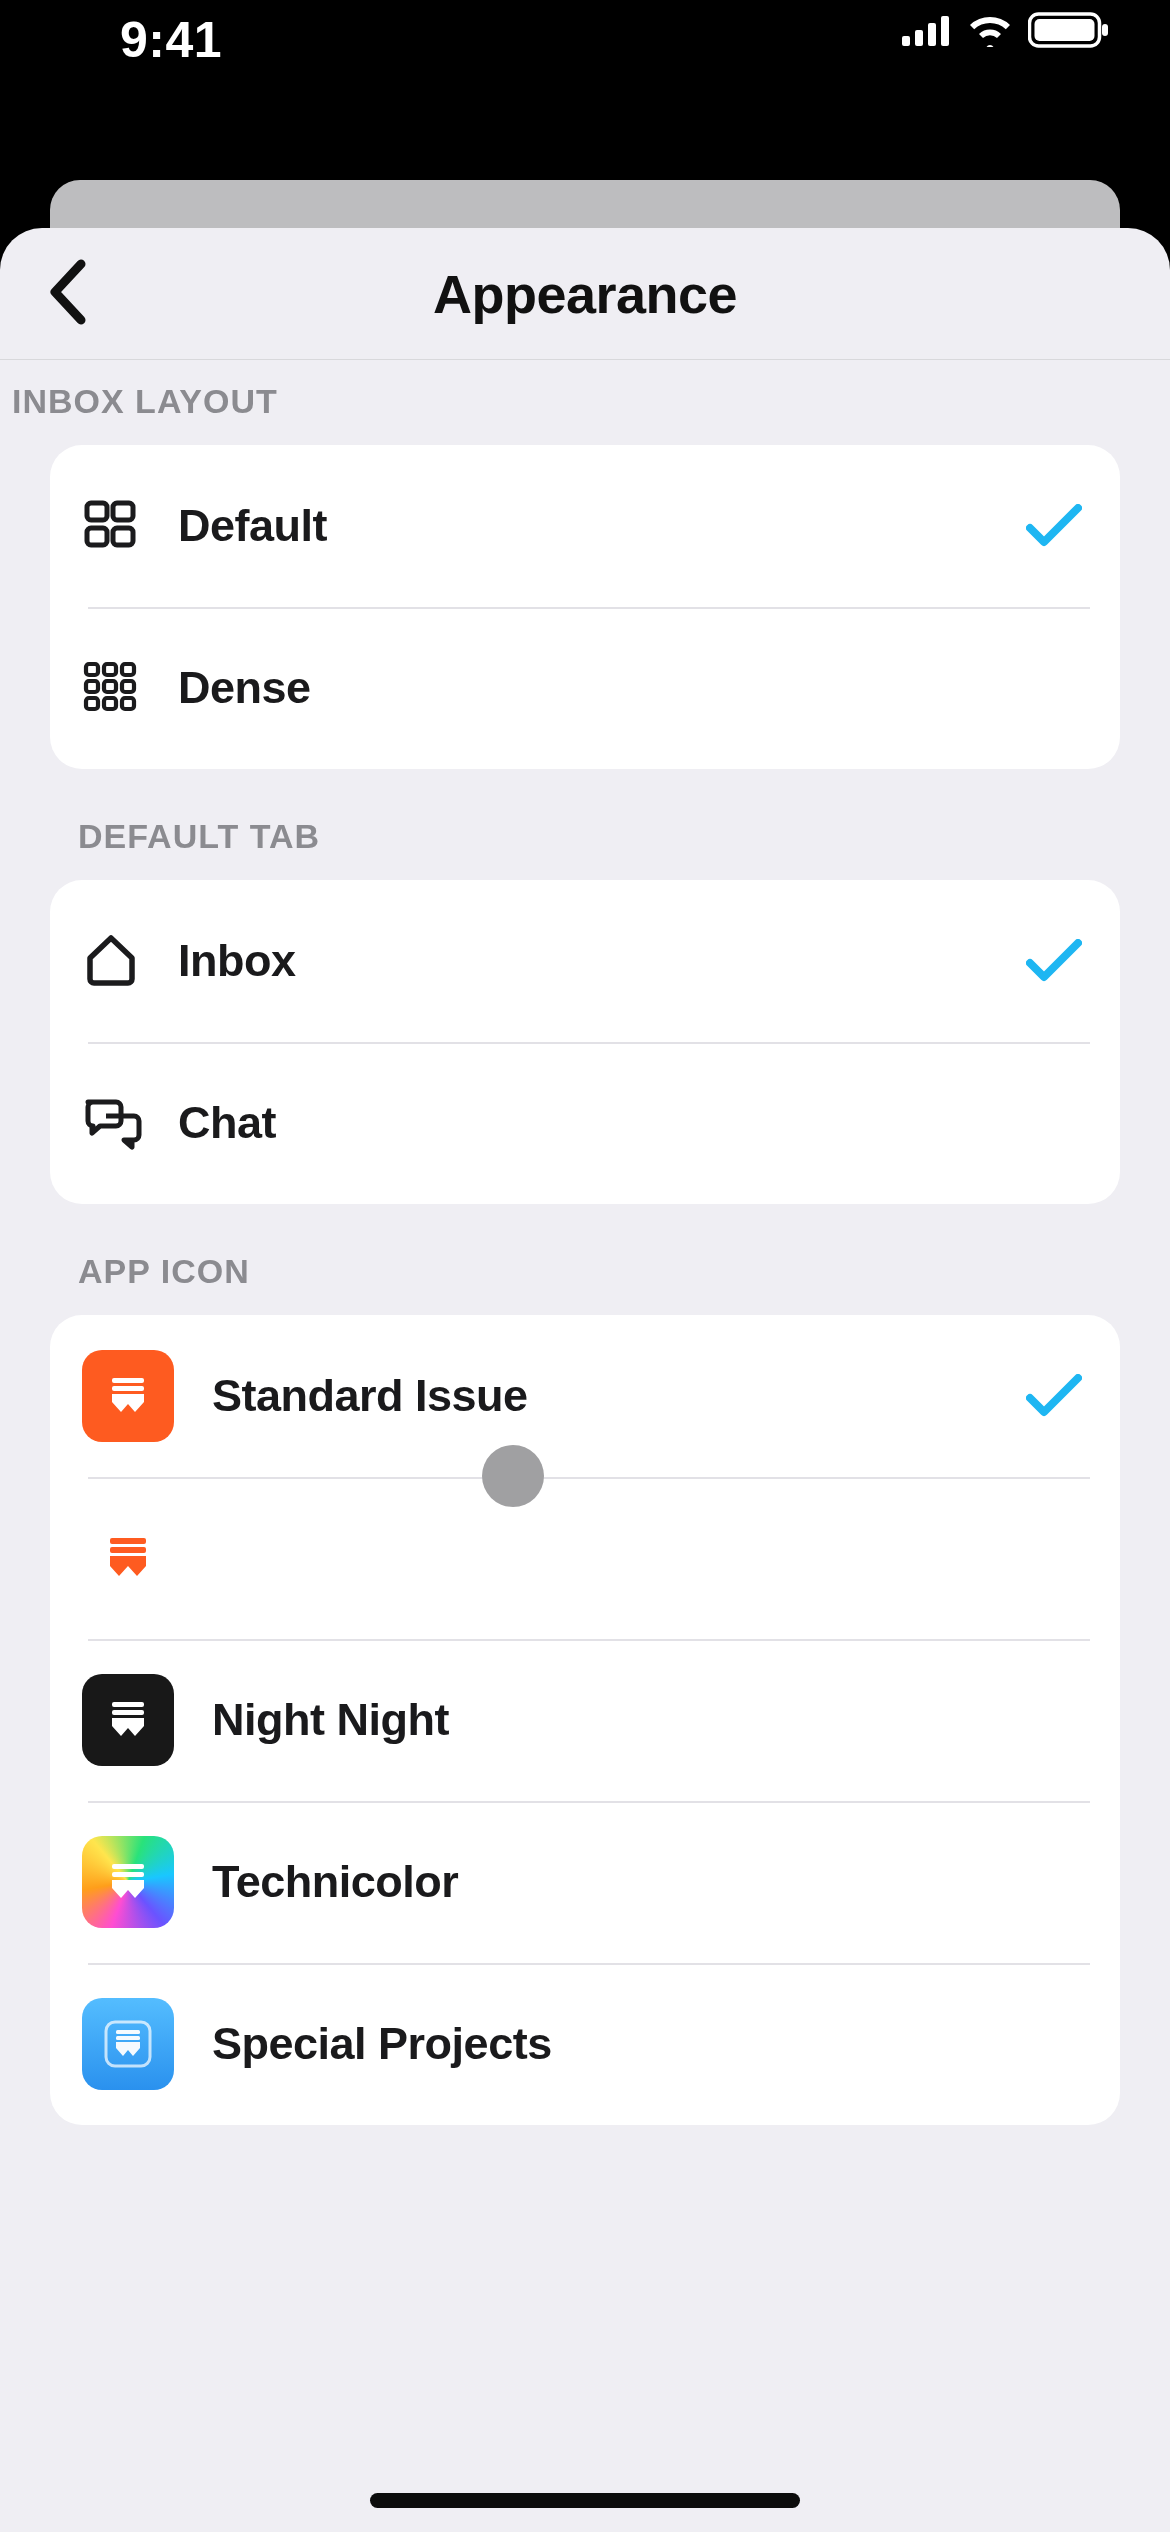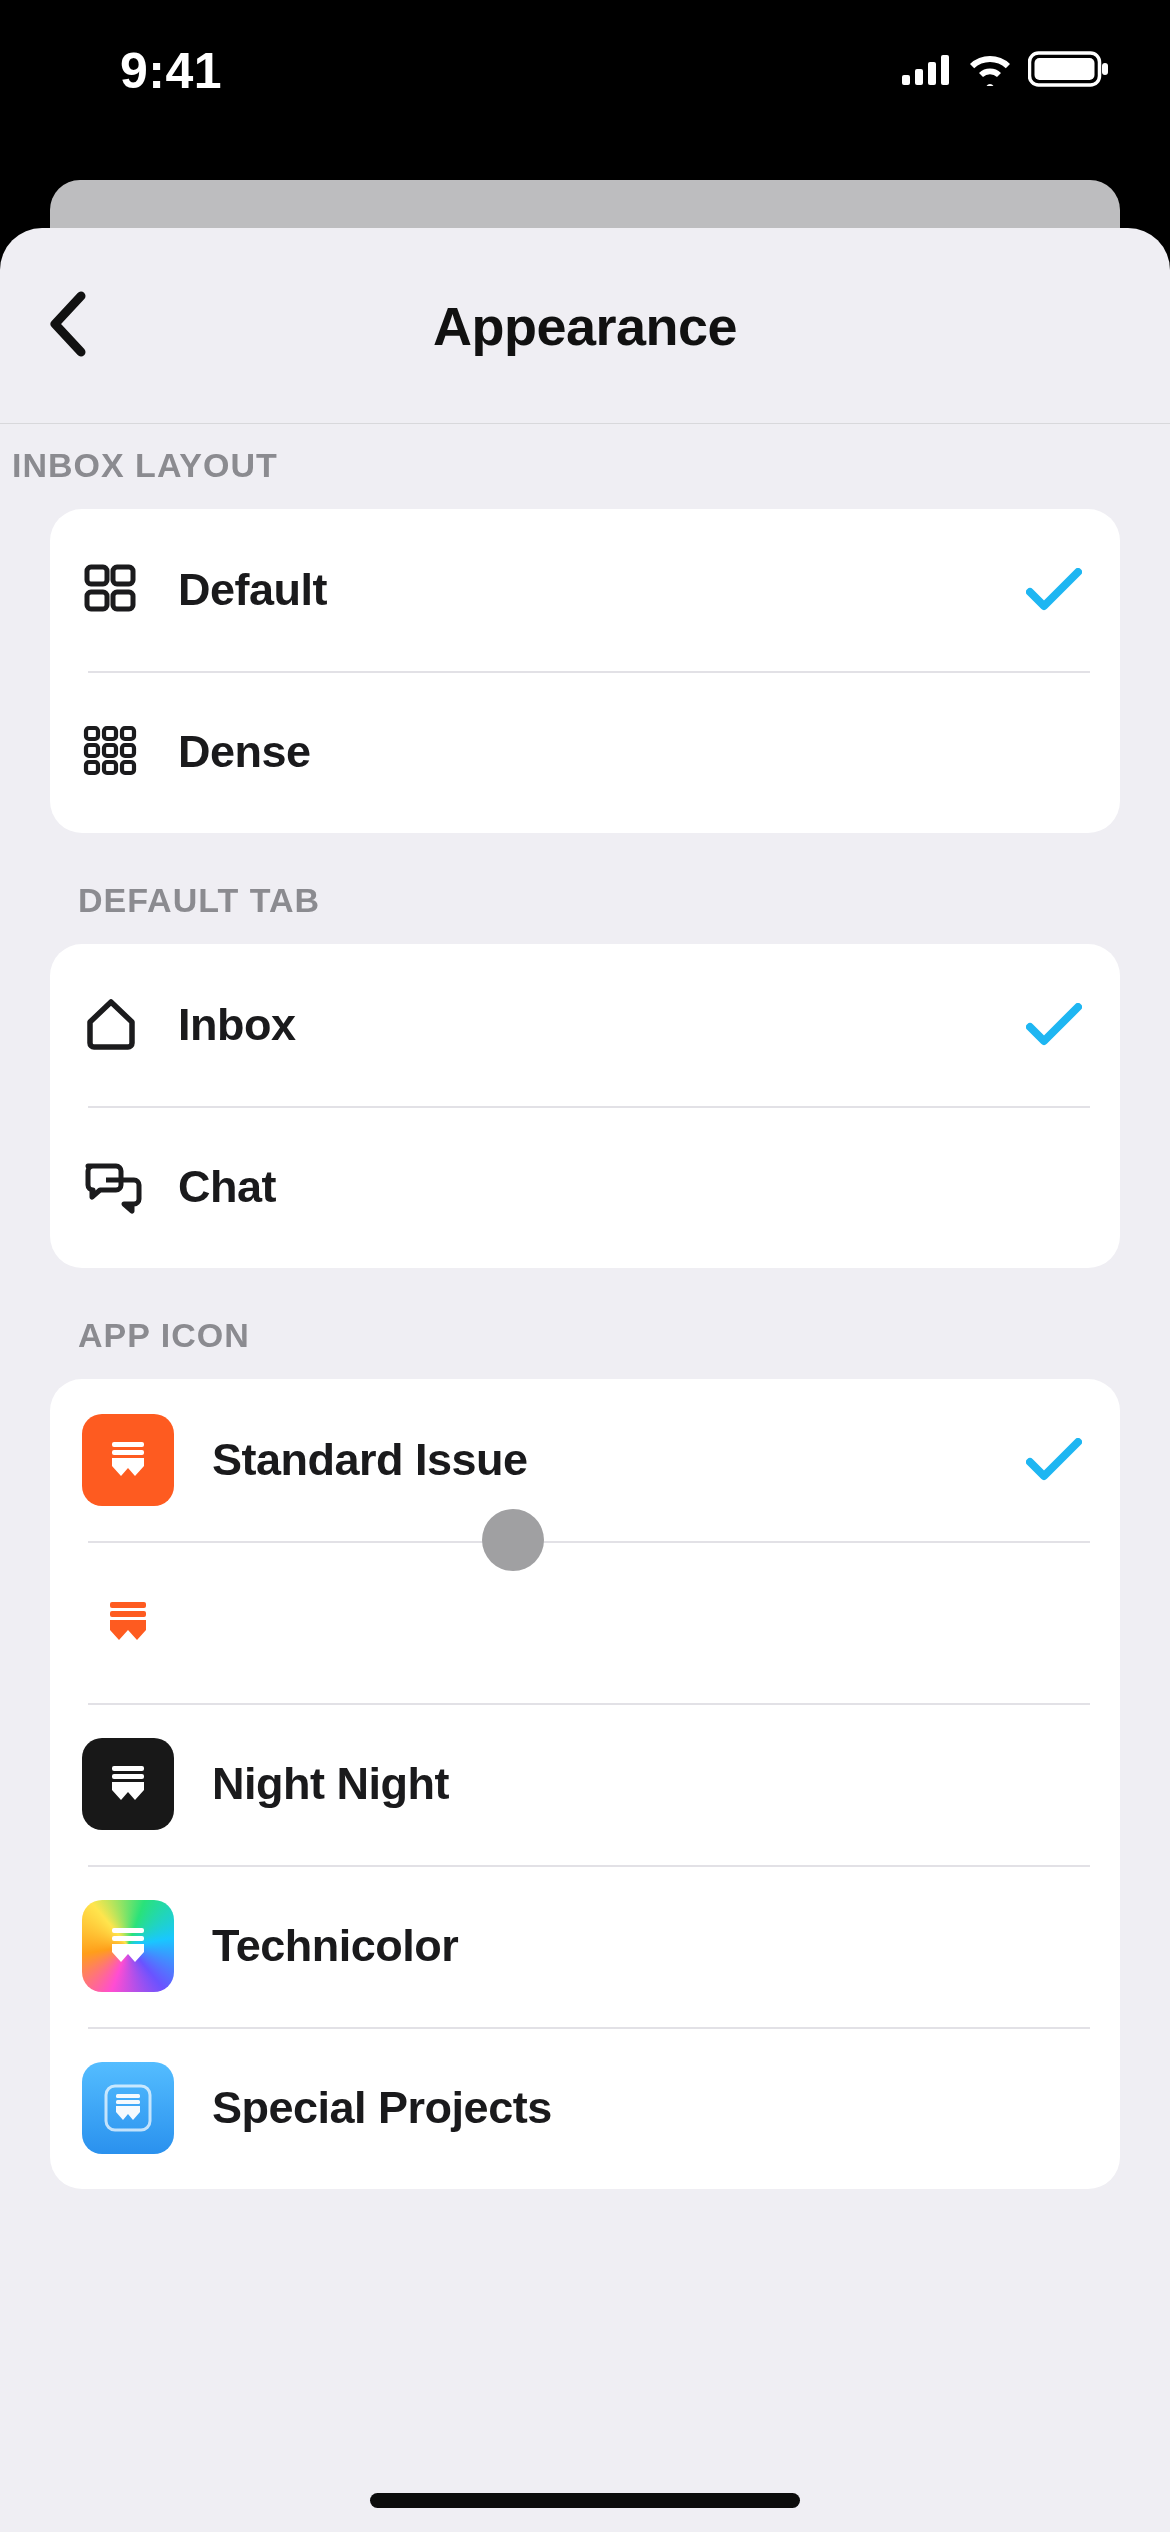--- a/index.html
+++ b/index.html
@@ -10,21 +10,21 @@
     overflow: hidden;
   }
 
   
   .statusbar {
     height: 130px;
     width: 100%;
     background: #000;
     color: #fff;
     display: flex;
-    align-items: center;
+    align-items: flex-start;
     justify-content: space-between;
     padding: 11px 60px 0 120px;
   }
   .statusbar .time {
     font-size: 50px;
     font-weight: 700;
     letter-spacing: 0.5px;
   }
   .status-icons {
     display: flex; align-items: center; gap: 14px;
@@ -48,21 +48,21 @@
     left: 0;
     right: 0;
     bottom: 0;
     background: #efeef3;
     border-radius: 42px 42px 0 0;
     overflow: hidden;
   }
 
   .nav {
     position: relative;
-    height: 196px;
+    height: 132px;
     display: flex;
     align-items: center;
     justify-content: center;
     border-bottom: 1px solid #d8d8db;
   }
   .nav .back {
     position: absolute;
     left: 46px;
     top: 0;
     bottom: 0;

